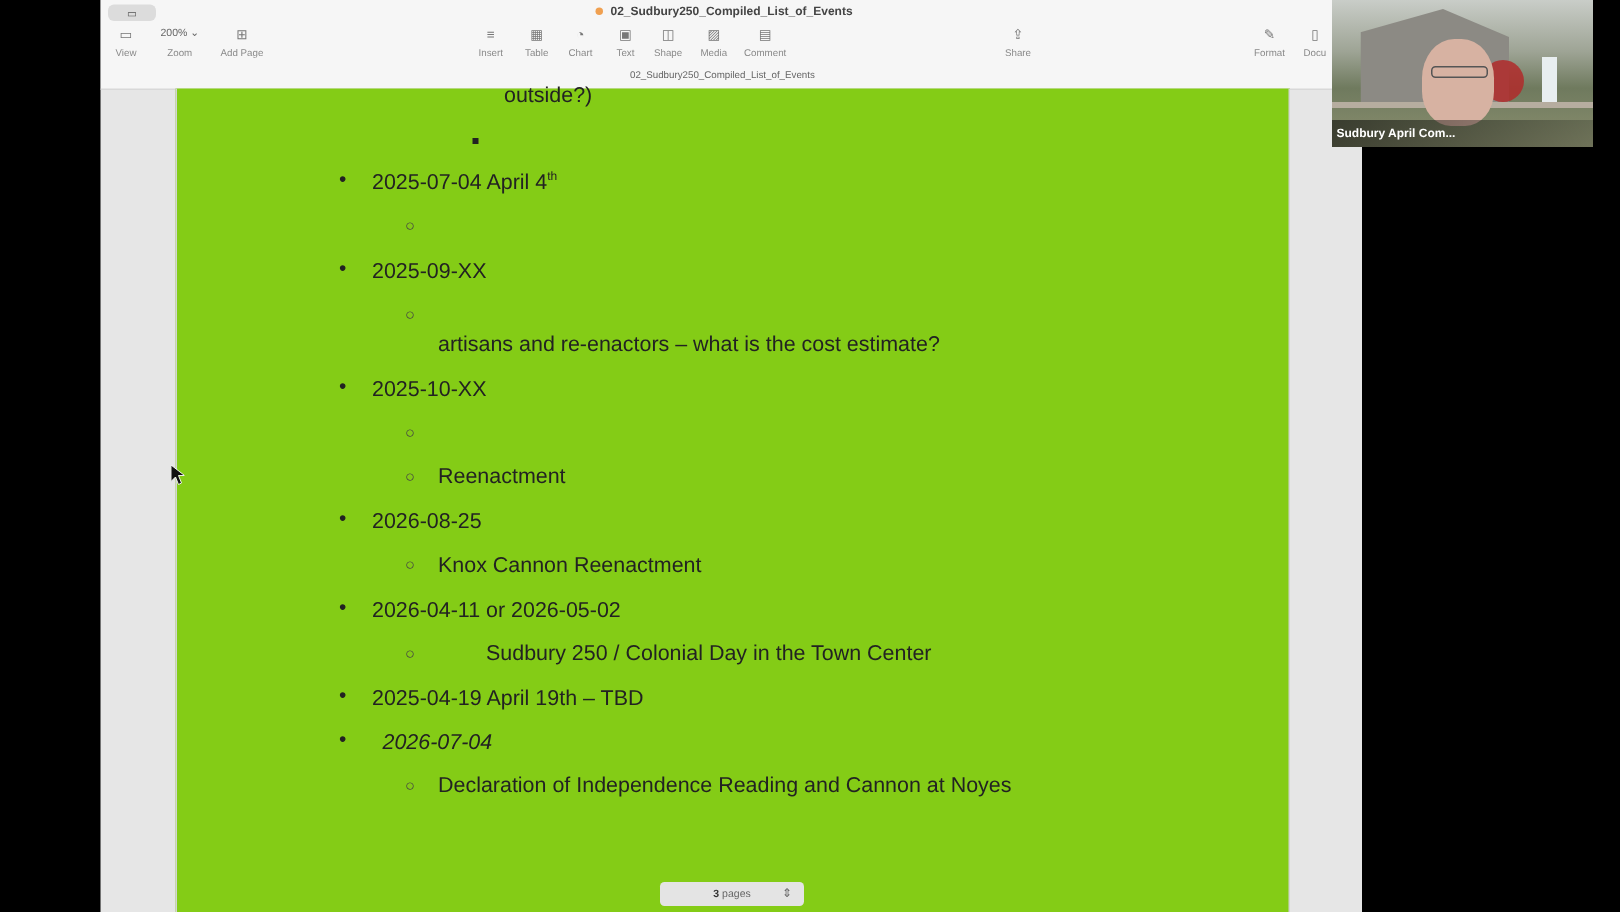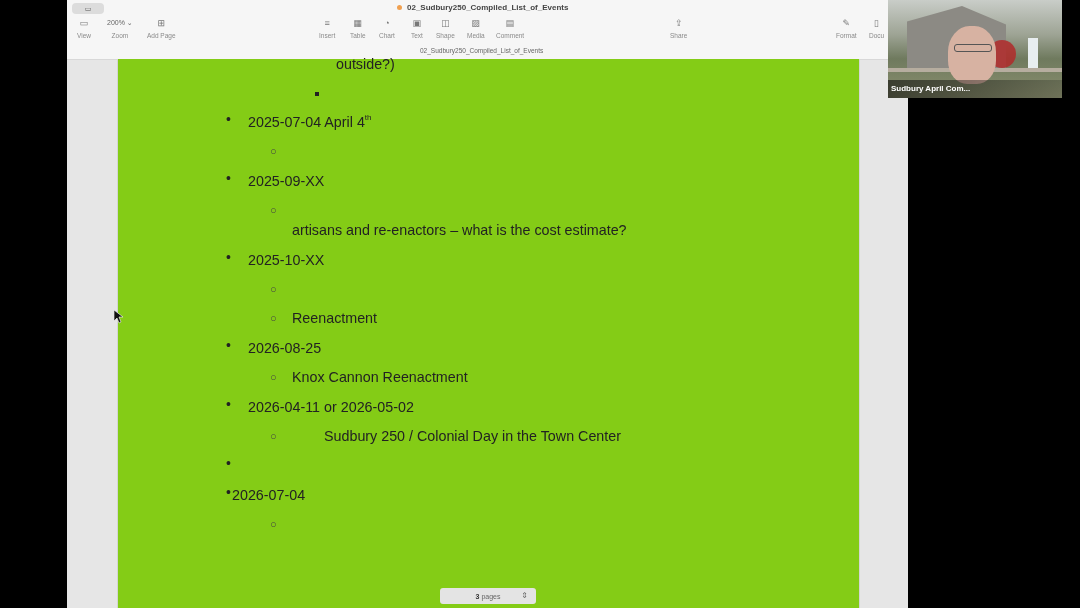--- a/index.html
+++ b/index.html
@@ -137,25 +137,27 @@
     <div class="bullet bullet-l2" style="left:152px; top:312px;">○</div>
     <div class="doc-line" style="left:174px; top:310px;">Knox Cannon Reenactment</div>
 
     <div class="bullet bullet-l1" style="left:108px; top:337px;">•</div>
     <div class="doc-line" style="left:130px; top:340px;">2026-04-11 or 2026-05-02</div>
 
     <div class="bullet bullet-l2" style="left:152px; top:371px;">○</div>
     <div class="doc-line" style="left:174px; top:369px;margin-left:32px;">Sudbury 250 / Colonial Day in the Town Center</div>
 
     <div class="bullet bullet-l1" style="left:108px; top:396px;">•</div>
+    <div class="doc-line" style="left:130px; top:399px;">2025-04-19 April 19th – TBD</div>
 
     <div class="bullet bullet-l1" style="left:108px; top:425px;">•</div>
-    <div class="doc-line" style="left:114px; top:428px;">2026-07-04</div>
+    <div class="doc-line" style="left:137px; top:428px;font-style:italic;">2026-07-04</div>
 
     <div class="bullet bullet-l2" style="left:152px; top:459px;">○</div>
+    <div class="doc-line" style="left:174px; top:457px;">Declaration of Independence Reading and Cannon at Noyes</div>
   </div>
 
   <div class="page-counter">
     <b>3</b>
     <span>pages</span>
     <span class="stepper">⇕</span>
   </div>
 </div>
 
 <div style="position:absolute; left:114px; top:310px;">

